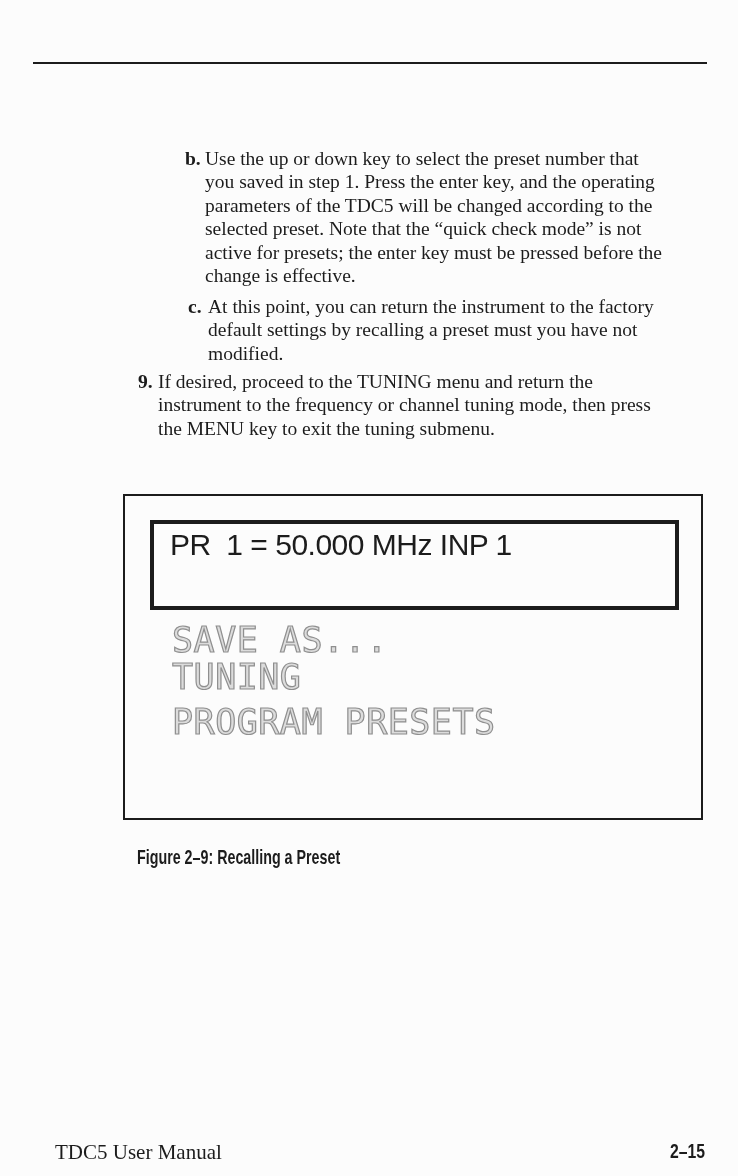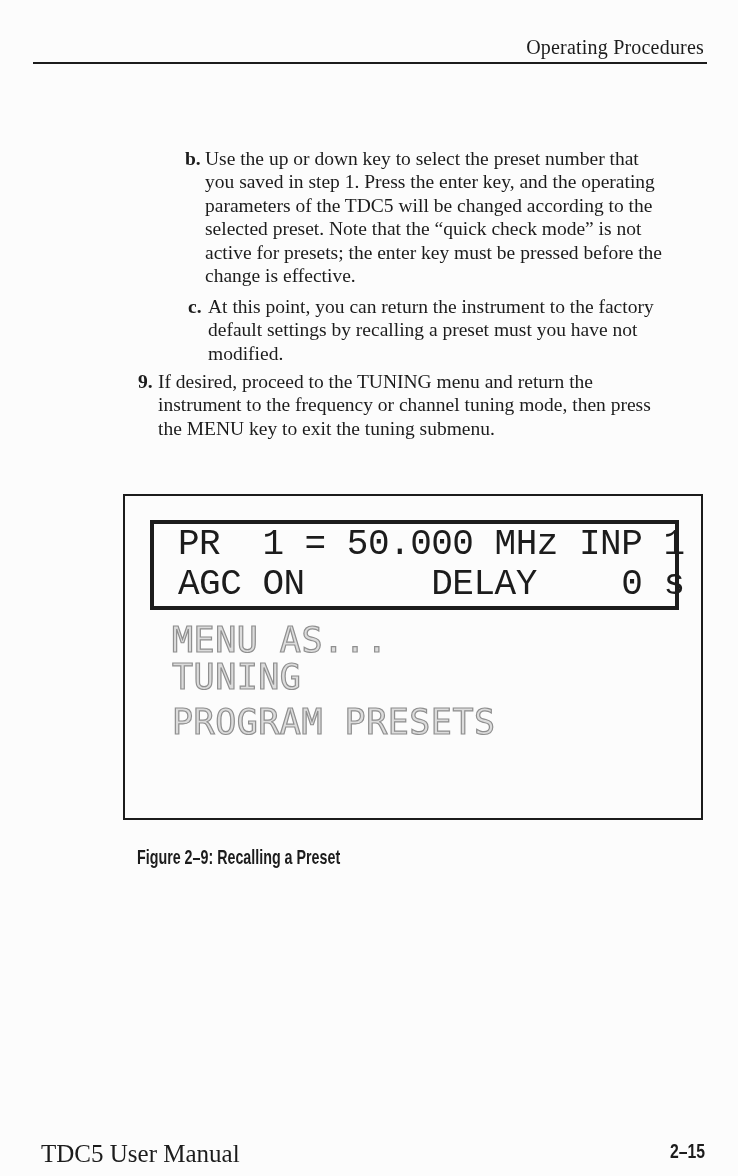--- a/index.html
+++ b/index.html
@@ -34,25 +34,24 @@
   .figure-box{
     position:absolute;left:123px;top:494px;width:580px;height:326px;
     border:2px solid var(--ink,#1c1c1c);box-sizing:border-box;
   }
   .lcd-box{
     position:absolute;left:25px;top:24px;width:529px;height:90px;
     border:4px solid var(--ink,#1c1c1c);box-sizing:border-box;
     padding:1px 0 0 16px;
   }
   .lcd-line{
-    font-family:Liberation Mono, monospace;
-    font-size:36px;line-height:40px;
+    font-family:Liberation Sans, sans-serif;
+    font-size:30px;line-height:40px;
     white-space:pre;color:var(--ink,#1c1c1c);
     letter-spacing:-0.5px;
-    margin-left:8px;
   }
   .menu-line{
     position:absolute;left:47px;
     font-family:"DejaVu Sans Mono",monospace;
     font-size:35px;line-height:38px;white-space:pre;
     color:#dcdcdc;
     -webkit-text-stroke:1.2px var(--faded,#8f8f8f);
     letter-spacing:0.5px;
   }
   .menu-1{top:125px;}
@@ -60,34 +59,33 @@
   .menu-3{top:207px;}
   .menu-4{top:254px;}
   
   .caption{
     position:absolute;left:137px;top:845px;
     font-family:"Liberation Sans",sans-serif;font-weight:700;font-size:21px;
     transform:scaleX(0.68);transform-origin:0 50%;white-space:nowrap;
   }
   
   .footer-left{
-    position:absolute;left:41px;top:1140px;font-size:25px;
+    position:absolute;left:55px;top:1140px;font-size:21px;
   }
   .footer-right{
     position:absolute;left:620px;top:1139px;width:85px;text-align:right;
     font-family:"Liberation Sans",sans-serif;font-weight:700;font-size:21px;
     transform:scaleX(0.75);transform-origin:100% 50%;
   }
 </style>
 </head>
 <body>
 
 <div class="page">
 
-  <div class="header-title">Operating Procedures</div>
   <div class="header-rule"></div>
 
   <div class="item item-b">
     <span class="label">b.</span>
     <span class="text">Use the up or down key to select the preset number that
 you saved in step 1.  Press the enter key, and the operating
 parameters of the TDC5 will be changed according to the
 selected preset.  Note that the “quick check mode” is not
 active for presets; the enter key must be pressed before the
 change is effective.</span>
@@ -103,23 +101,22 @@
   <div class="item item-9">
     <span class="label">9.</span>
     <span class="text">If desired, proceed to the TUNING menu and return the
 instrument to the frequency or channel tuning mode, then press
 the MENU key to exit the tuning submenu.</span>
   </div>
 
   <div class="figure-box">
     <div class="lcd-box">
       <div class="lcd-line">PR  1 = 50.000 MHz INP 1</div>
-      <div class="lcd-line">AGC ON      DELAY    0 s</div>
     </div>
-    <div class="menu-line menu-1">MENU AS...</div>
+    <div class="menu-line menu-1">SAVE AS...</div>
     <div class="menu-line menu-2">TUNING</div>
     <div class="menu-line menu-3">PROGRAM PRESETS</div>
   </div>
 
   <div class="caption">Figure 2–9: Recalling a Preset</div>
 
   <div class="footer-left">TDC5 User Manual</div>
   <div class="footer-right">2–15</div>
 
 </div>

